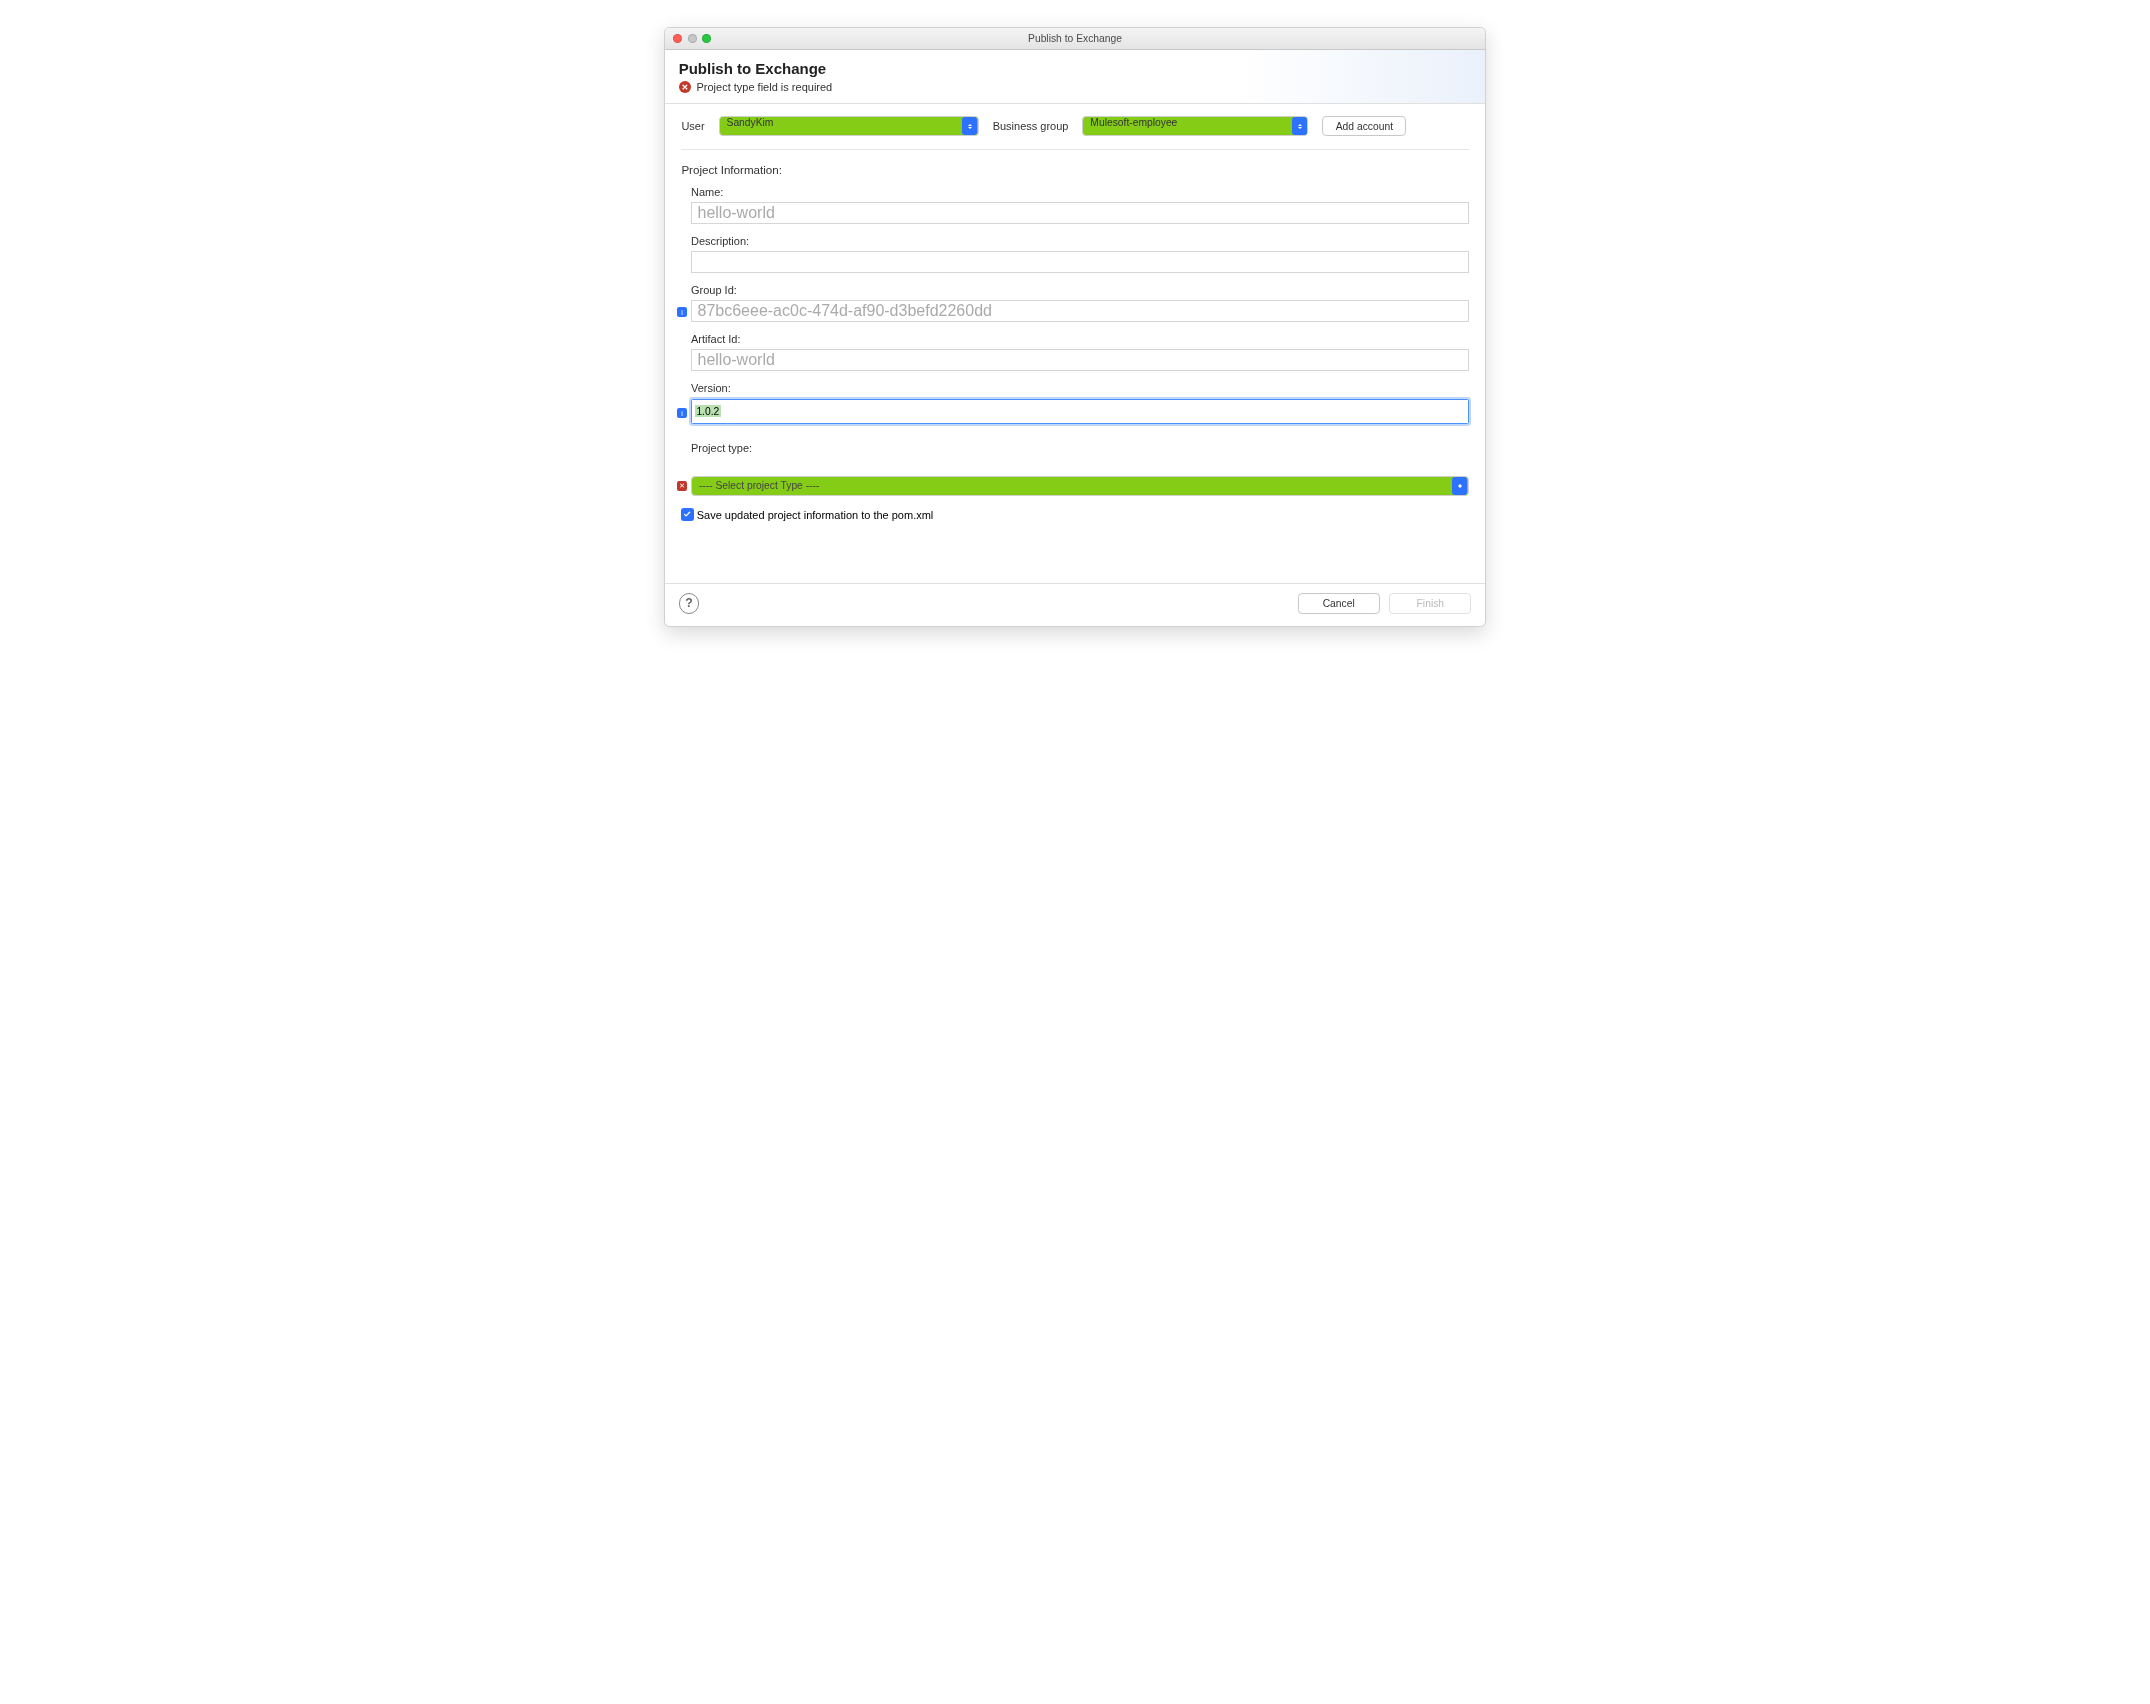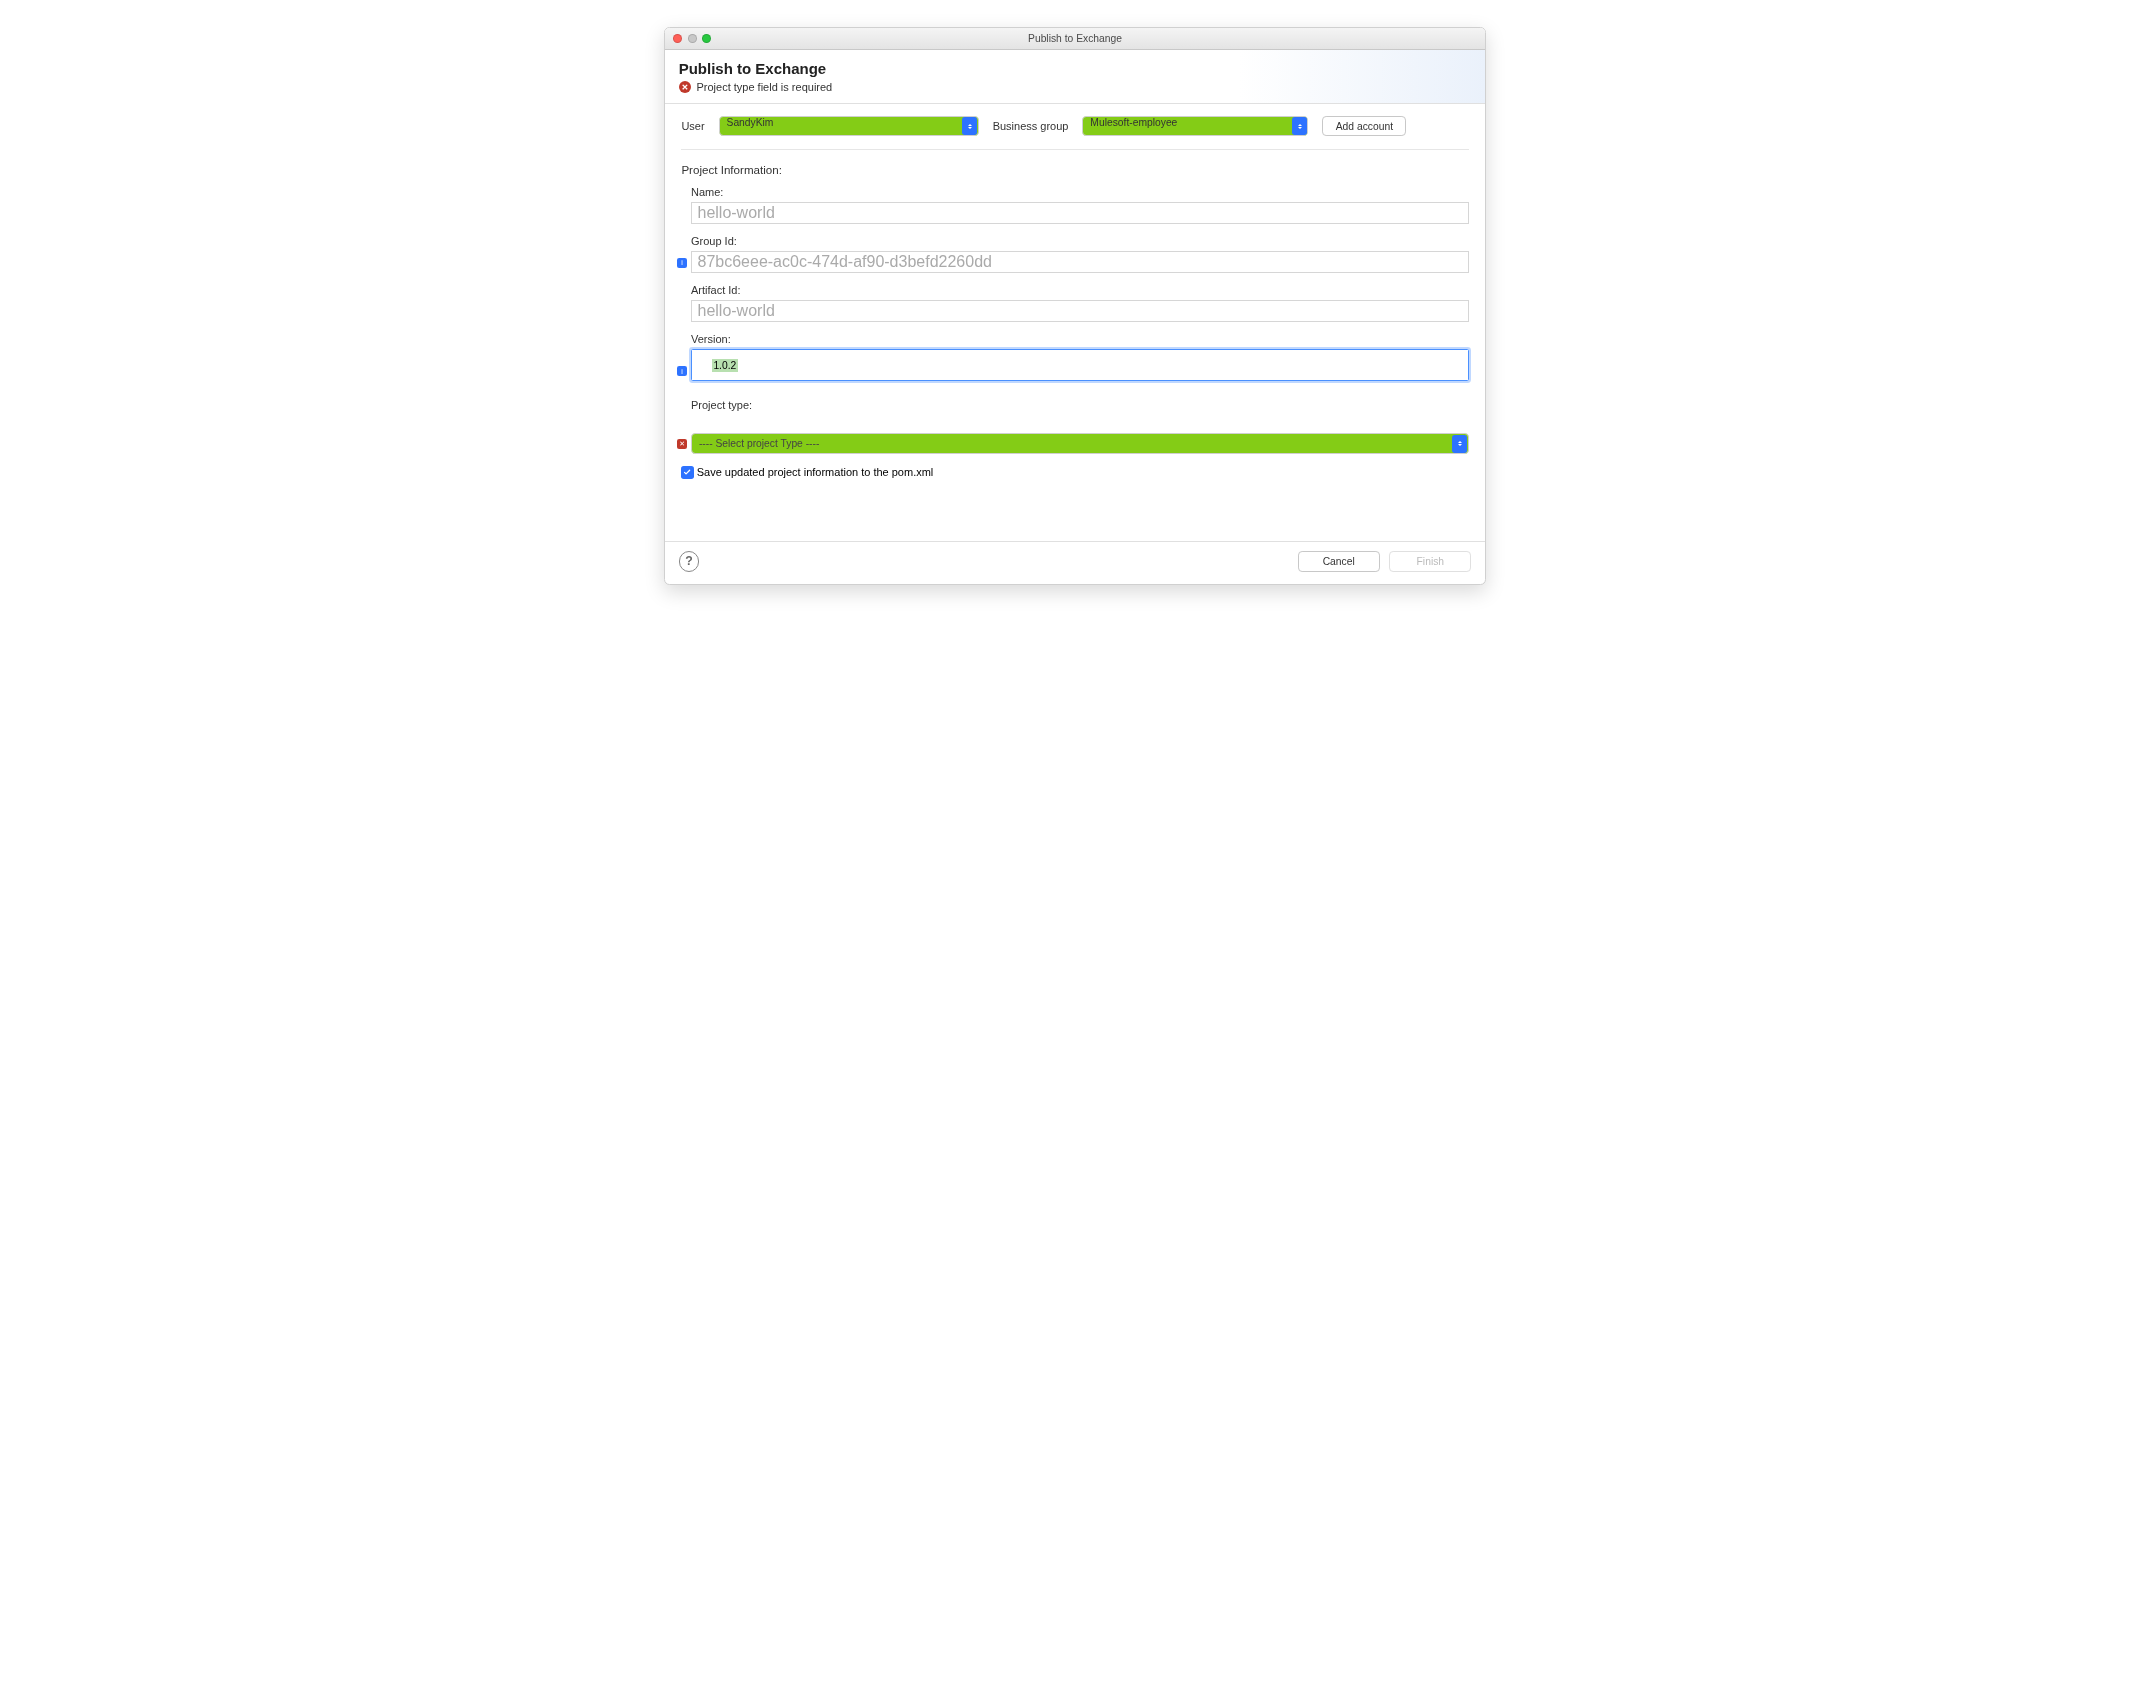--- a/index.html
+++ b/index.html
@@ -182,25 +182,25 @@
   }
   .marker.info { background: #2d72ff; }
   .marker.err  { background: #c0392b; }
   .version-sel {
     background: #b8e0b0;
     padding: 0.7px 1.4px;
     display: inline-block;
   }
   .version-input-wrap {
     width: 100%;
-    height: 32px;
+    height: 25px;
     border: 1.4px solid #4a90ff;
     outline: 2.1px solid rgba(74,144,255,0.35);
     border-radius: 1.4px;
-    padding: 0 20px;
+    padding: 0 3px;
     display: flex;
     align-items: center;
     font-size: 10.3px;
   }
   .project-type-field .fake-select {
     display: flex;
     align-items: center;
     color: #444;
   }
   .checkbox-row {
@@ -291,20 +291,24 @@
       <button class="btn">Add account</button>
     </div>
 
     <div class="section-title">Project Information:</div>
 
     <div class="field">
       <label class="field-label">Name:</label>
       <input type="text" class="readonly" value="hello-world" style="">
     </div>
 
+    <div class="field">
+      <label class="field-label">Description:</label>
+      <input type="text" value="" style="">
+    </div>
 
     <div class="field">
       <span class="marker info">i</span>
       <label class="field-label">Group Id:</label>
       <input type="text" class="readonly" value="87bc6eee-ac0c-474d-af90-d3befd2260dd" style="">
     </div>
 
     <div class="field">
       <label class="field-label">Artifact Id:</label>
       <input type="text" class="readonly" value="hello-world" style="">

